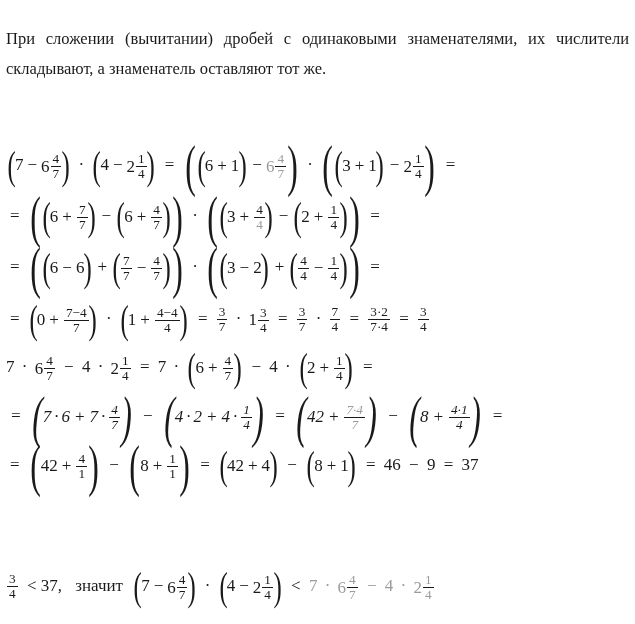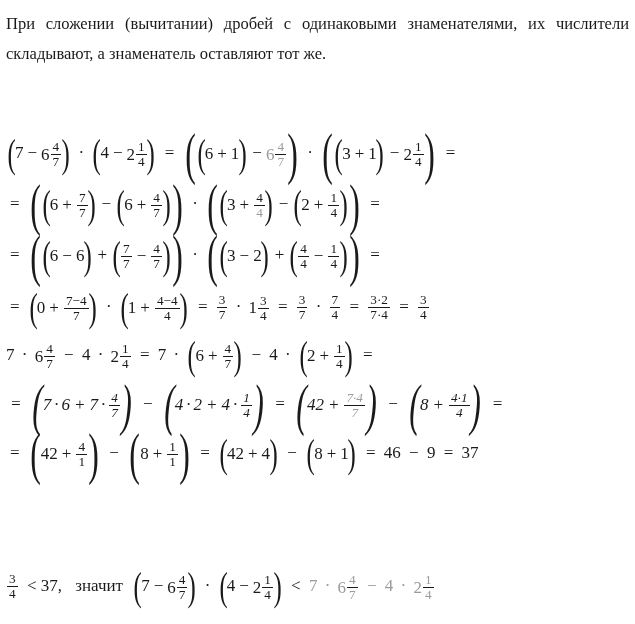--- a/index.html
+++ b/index.html
@@ -17,34 +17,34 @@
   }
   .page {
     position: relative;
     width: 635px;
     height: 624px;
     padding: 0;
     box-sizing: border-box;
   }
   .intro {
     position: absolute;
-    top: 9px;
+    top: 24px;
     left: 6px;
     width: 623px;
     font-size: 16.5px;
     line-height: 30px;
     text-align: justify;
     text-justify: inter-word;
   }
   .intro p {
     margin: 0;
   }
   .math {
     position: absolute;
-    top: 140px;
+    top: 152px;
     left: 6px;
     width: 624px;
     font-size: 17px;
   }
   .line {
     display: block;
     white-space: nowrap;
     margin-bottom: 7px;
     line-height: 1.1;
   }

